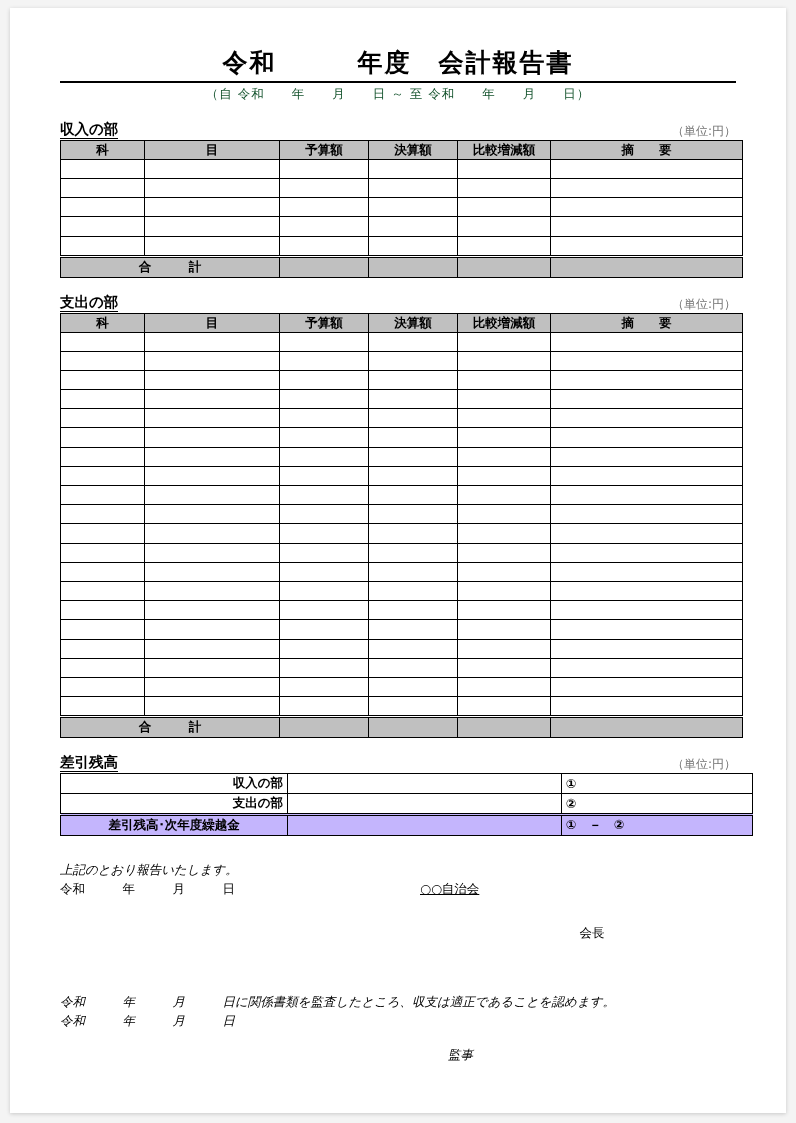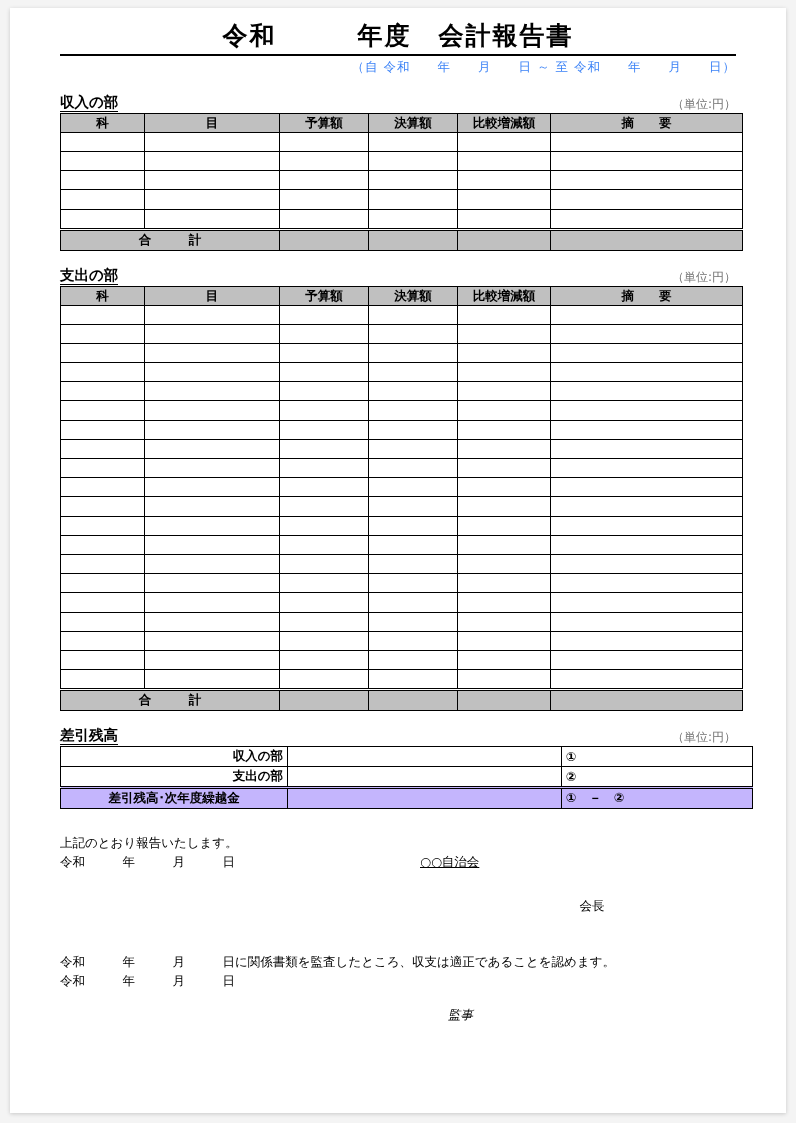--- a/index.html
+++ b/index.html
@@ -22,21 +22,21 @@
     top: 8px;
     width: 776px;
     height: 1105px;
     background: #ffffff;
     box-shadow: 0 1px 4px rgba(0,0,0,0.18);
     box-sizing: border-box;
   }
   #sheet {
     position: absolute;
     left: 50px;
-    top: 12px;
+    top: 39px;
     width: 676px;
   }
 
   
   .title-block { text-align: center; }
   .doc-title {
     font-size: 25px;
     font-weight: bold;
     letter-spacing: 2px;
     line-height: 1.25;
@@ -46,24 +46,23 @@
   }
   .title-rule {
     border: 0;
     border-top: 2.5px solid #000;
     margin: 0 0 3px 0;
     width: 100%;
   }
   .doc-period {
     font-size: 12.5px;
     letter-spacing: 1px;
-    color: #3b82f6;
+    color: #14532d;
     white-space: pre;
     padding-bottom: 2px;
-    text-align: right;
   }
 
   
   .section-head {
     display: flex;
     align-items: flex-end;
     justify-content: space-between;
     margin-top: 16px;
     margin-bottom: 1px;
   }
@@ -135,27 +134,27 @@
   td.bal-value { width: 265px; }
   td.bal-note  { width: 182px; text-align: left; }
   tr.bal-diff td {
     background: #c4b5fd;
     border-top: 3px double #000;
   }
   tr.bal-diff td.bal-label { text-align: center; }
 
   
   .footer { margin-top: 24px; font-size: 12.5px; color: #000; line-height: 1.55; }
-  .f-line { white-space: pre; }
+  .f-line { white-space: pre; font-style: italic; }
   .f-row { display: flex; align-items: baseline; }
   .f-row .left  { width: 360px; white-space: pre; }
   .f-row .right { white-space: pre; text-decoration: underline; }
   .f-gapline { height: 24px; }
   .f-right-only2 { padding-left: 388px; white-space: pre; text-align: center; }
-  .f-block2 { margin-top: 13px; }
+  .f-block2 { margin-top: 26px; }
   .f-sign { padding-left: 388px; margin-top: 14px; white-space: pre; font-style: italic; }
 </style>
 </head>
 <body>
 
 <div id="viewport">
   <div id="page">
     <div id="sheet">
 
       <div class="title-block">

